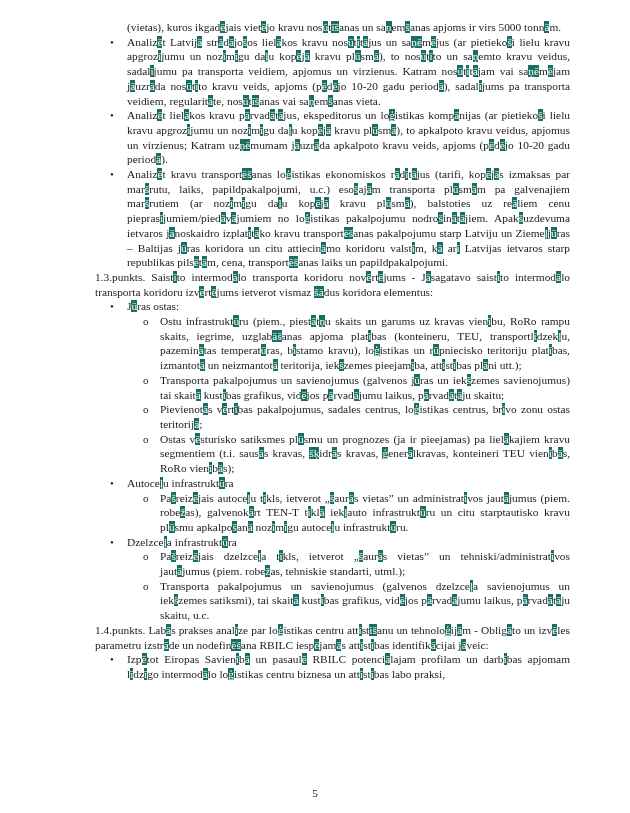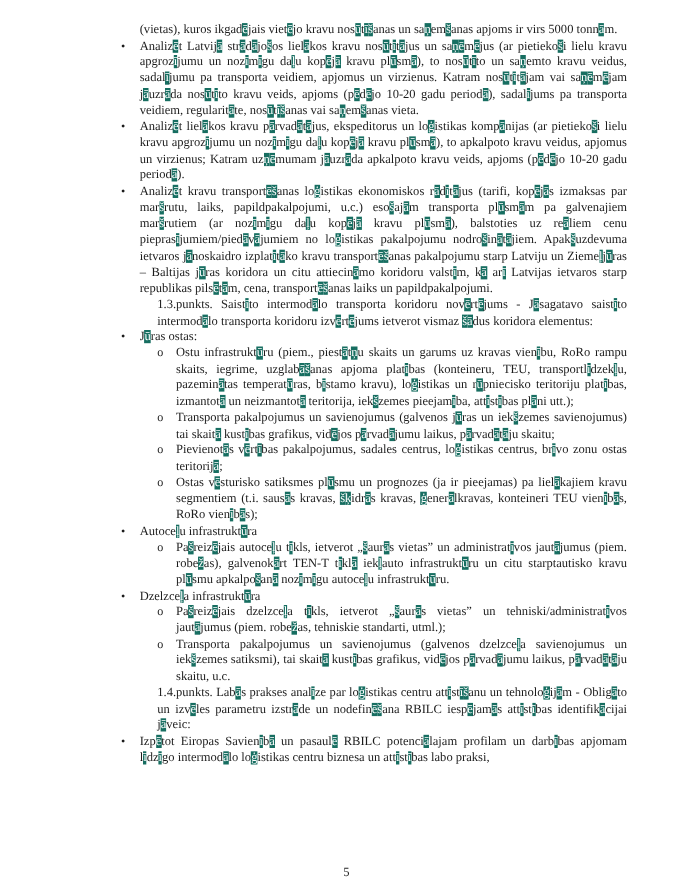--- a/index.html
+++ b/index.html
@@ -11,21 +11,21 @@
     background: #ffffff;
     box-sizing: border-box;
     padding: 20px 60px 0 95px;
     font-family: "Liberation Serif", "DejaVu Serif", serif;
     font-size: 11.4px;
     line-height: 14.7px;
     color: #1c1c1c;
     text-align: justify;
     overflow: hidden;
   }
-  .blk { position: relative; margin-left: 48px; }
+  .blk { position: relative; }
   .cont { margin-left: 32px; }
   .b1 { margin-left: 32px; }
   .b2 { margin-left: 65px; }
   .b1 > .marker,
   .b2 > .marker {
     position: absolute;
     left: -17px;
     top: 0;
     text-align: left;
   }

